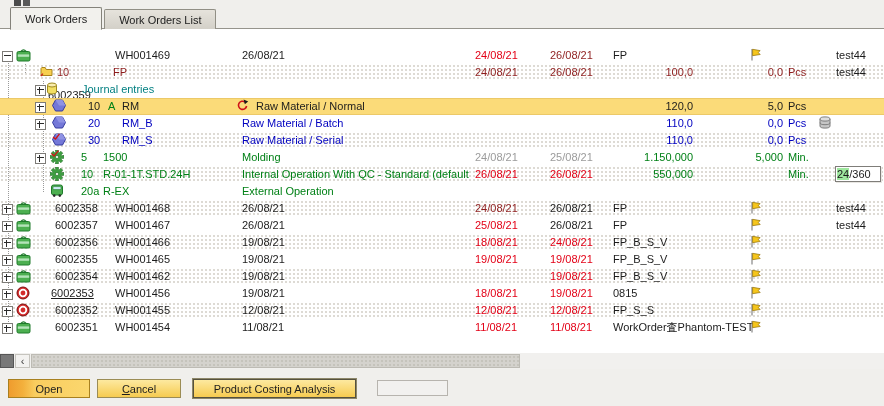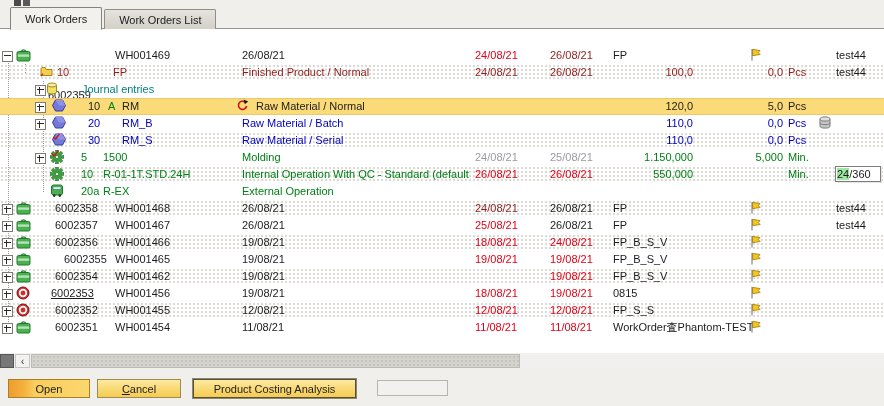--- a/index.html
+++ b/index.html
@@ -118,21 +118,20 @@
           </svg></div>
         <div class="cell" style="left: 836px; color: rgb(28, 28, 28);">test44</div>
       </div>
       <div class="row shaded" style="top: 17px;">
         <div class="icon" style="left: 40px;"><svg width="13" height="12" viewBox="0 0 13 12">
             <path d="M1 3.5 L1 10.5 L12 10.5 L12 4.5 L6.2 4.5 L5.2 2.5 L1.8 2.5 Z" fill="#f7cf4e" stroke="#a9841c"></path>
             <path d="M0.8 11 L3 8.6" stroke="#cc2222" stroke-width="1.2"></path>
           </svg></div>
         <div class="cell" style="left: 57px; color: rgb(142, 29, 29);">10</div>
         <div class="cell" style="left: 113px; color: rgb(142, 29, 29);">FP</div>
-        <div class="cell" style="left: 242px; color: rgb(142, 29, 29); max-width: 228px; overflow: hidden;">Finished Product / Normal</div>
         <div class="cell" style="left: 475px; color: rgb(142, 29, 29);">24/08/21</div>
         <div class="cell" style="left: 550px; color: rgb(142, 29, 29);">26/08/21</div>
         <div class="cell" style="left: auto; color: rgb(142, 29, 29); right: 191px;">100,0</div>
         <div class="cell" style="left: auto; color: rgb(142, 29, 29); right: 101px;">0,0</div>
         <div class="cell" style="left: 788px; color: rgb(142, 29, 29);">Pcs</div>
         <div class="cell" style="left: 836px; color: rgb(28, 28, 28);">test44</div>
       </div>
       <div class="row" style="top: 34px;">
         <div class="expand plus" style="left: 35px;"></div>
         <div class="icon" style="left: 46px;"><svg width="12" height="13" viewBox="0 0 12 13">
@@ -299,21 +298,21 @@
             <path d="M2.6 1.3 L10.2 2.6 L8.2 4.5 L10.2 6.5 L2.6 7.7 Z" fill="#f6c61c" stroke="#8f6e08" stroke-width="0.7"></path>
           </svg></div>
       </div>
       <div class="row" style="top: 204px;">
         <div class="expand plus" style="left: 2px;"></div>
         <div class="icon" style="left: 16px;"><svg width="15" height="14" viewBox="0 0 15 14">
             <path d="M5 3.5 Q7.5 0.2 10 3.5" fill="none" stroke="#1f7a2b" stroke-width="1.4"></path>
             <rect x="1" y="3.5" width="13" height="9.5" rx="1.5" fill="#4caf50" stroke="#1f7a2b"></rect>
             <rect x="1.8" y="6.4" width="11.4" height="2.4" fill="#b4e3b9"></rect>
           </svg></div>
-        <div class="cell" style="left: 64px; color: rgb(28, 28, 28);">6002355</div>
+        <div class="cell" style="left: 55px; color: rgb(28, 28, 28);">6002355</div>
         <div class="cell" style="left: 115px; color: rgb(28, 28, 28);">WH001465</div>
         <div class="cell" style="left: 242px; color: rgb(28, 28, 28); max-width: 228px; overflow: hidden;">19/08/21</div>
         <div class="cell" style="left: 475px; color: rgb(227, 0, 22);">19/08/21</div>
         <div class="cell" style="left: 550px; color: rgb(227, 0, 22);">19/08/21</div>
         <div class="cell" style="left: 613px; color: rgb(28, 28, 28);">FP_B_S_V</div>
         <div class="icon" style="left: 750px;"><svg width="12" height="13" viewBox="0 0 12 13">
             <path d="M2 1 L2 12.5" stroke="#7a7a7a" stroke-width="1.1"></path>
             <path d="M2.6 1.3 L10.2 2.6 L8.2 4.5 L10.2 6.5 L2.6 7.7 Z" fill="#f6c61c" stroke="#8f6e08" stroke-width="0.7"></path>
           </svg></div>
       </div>

